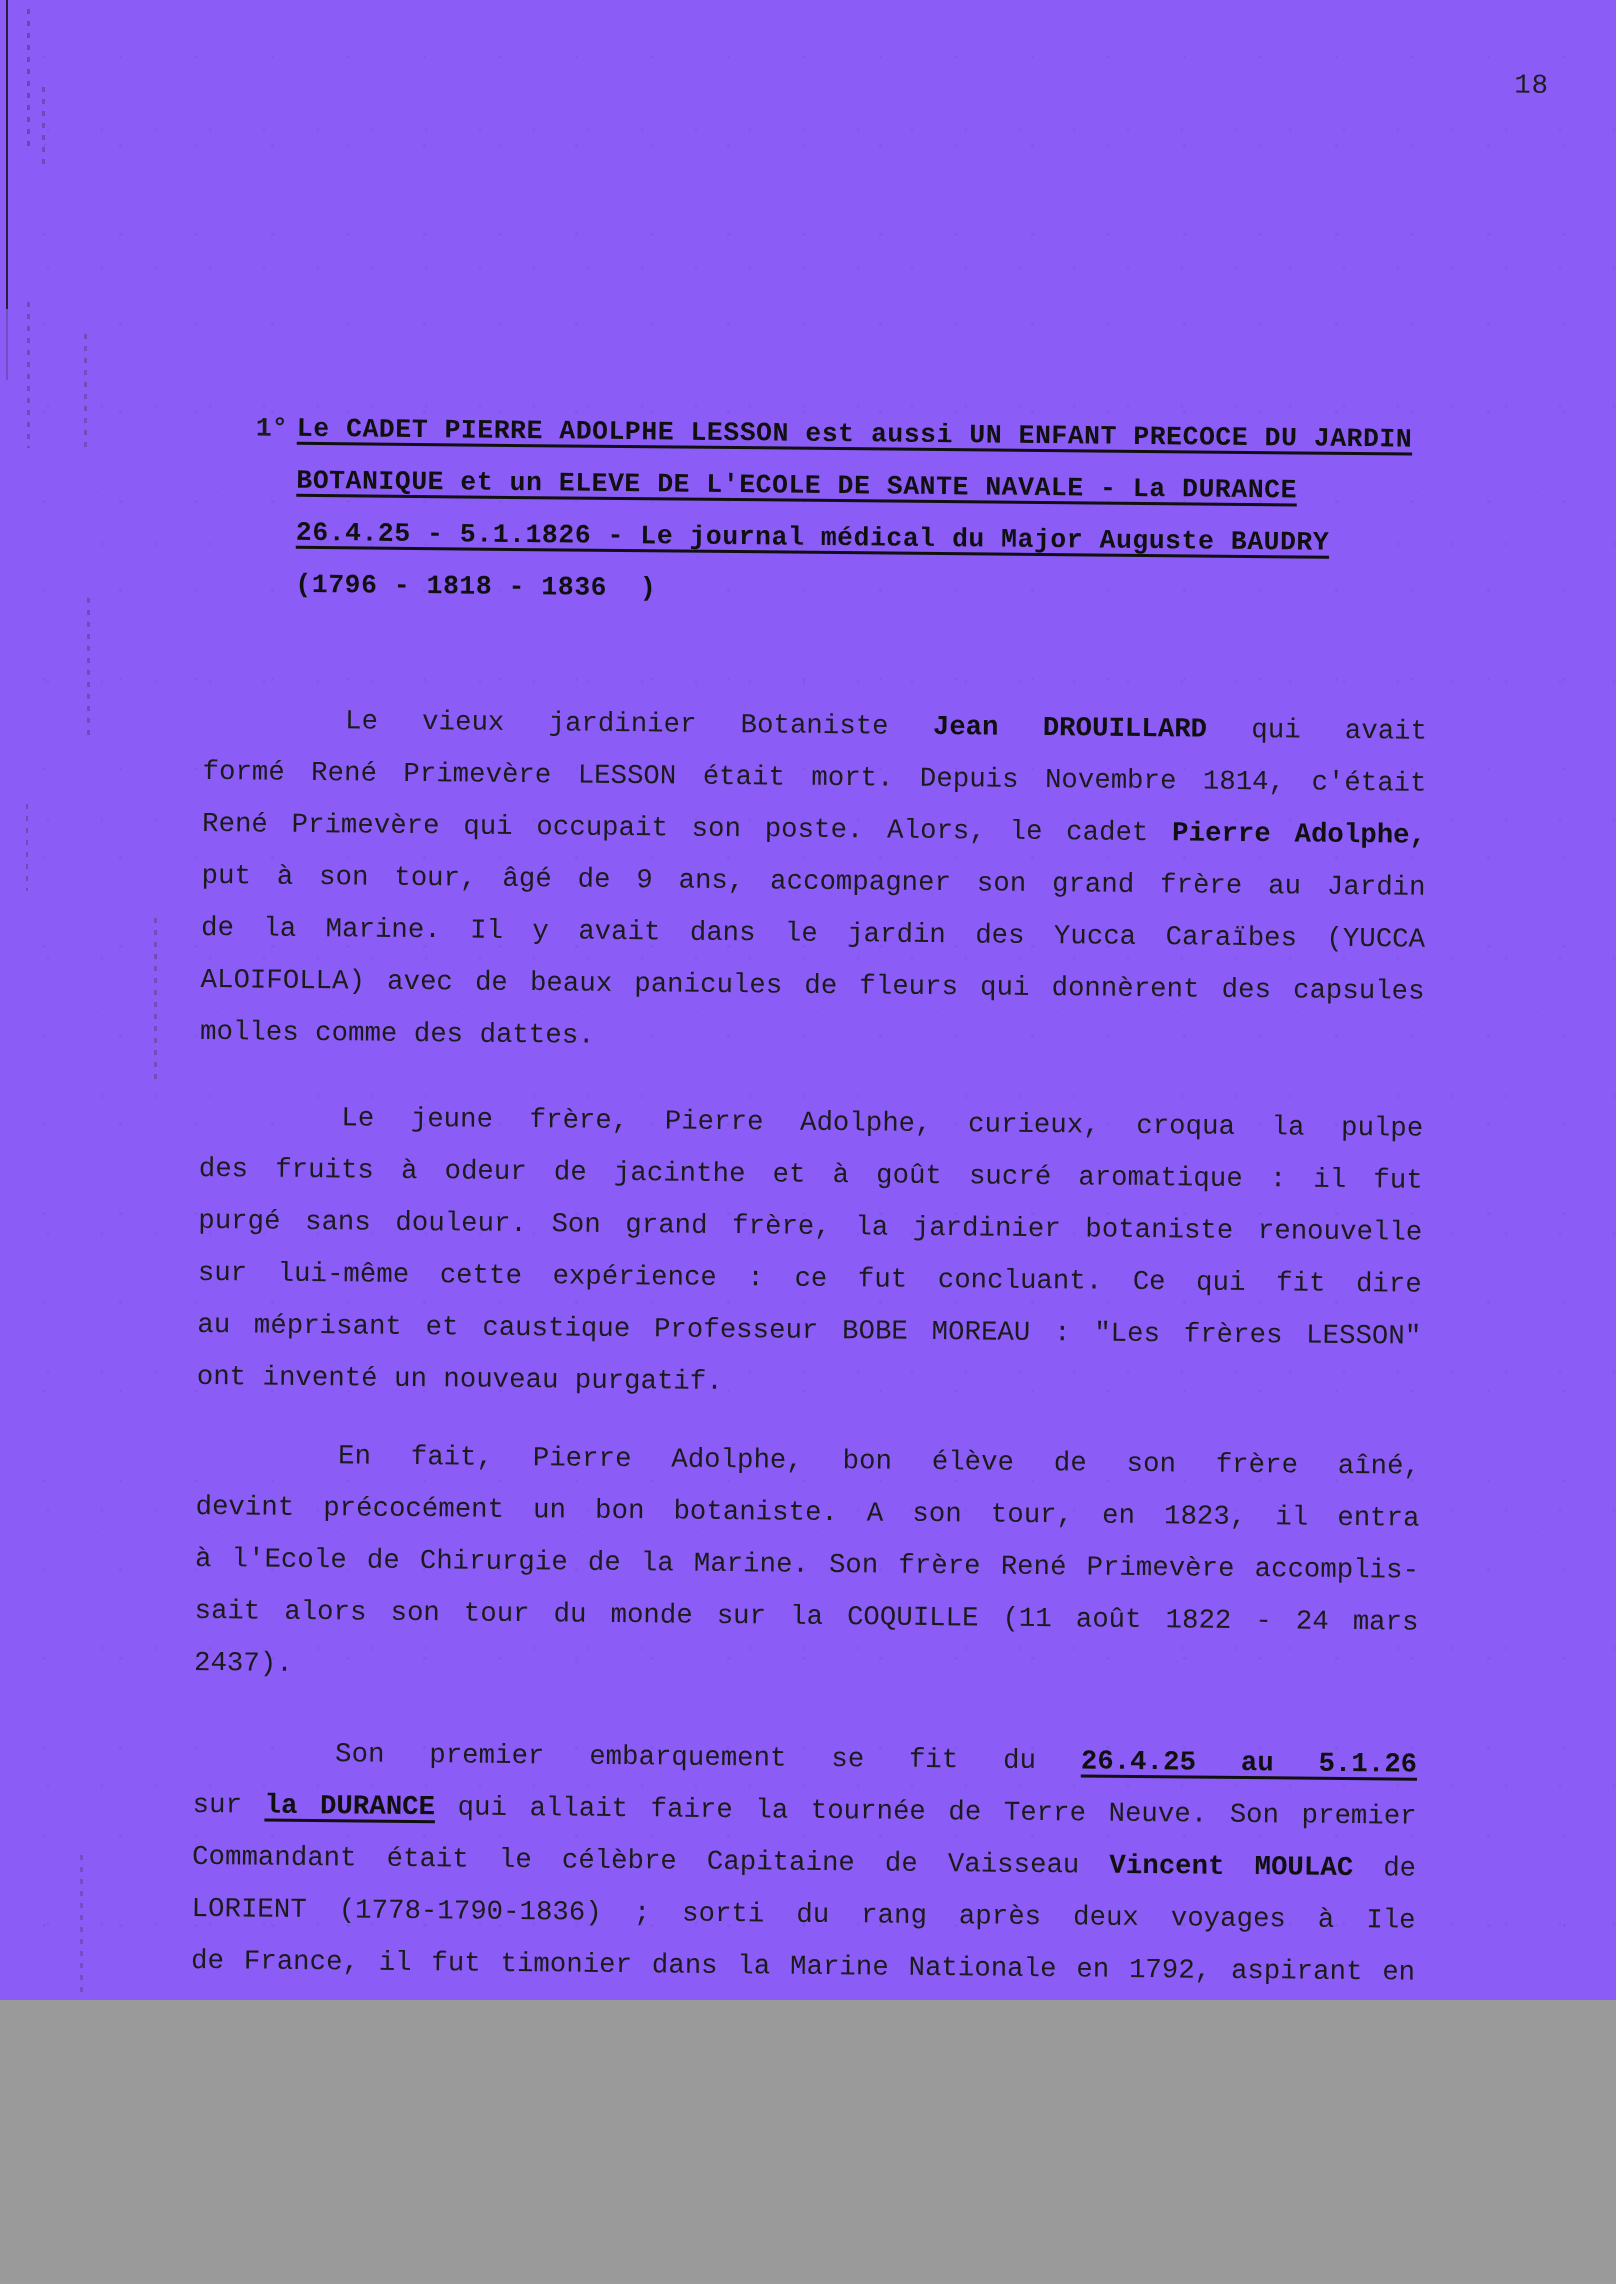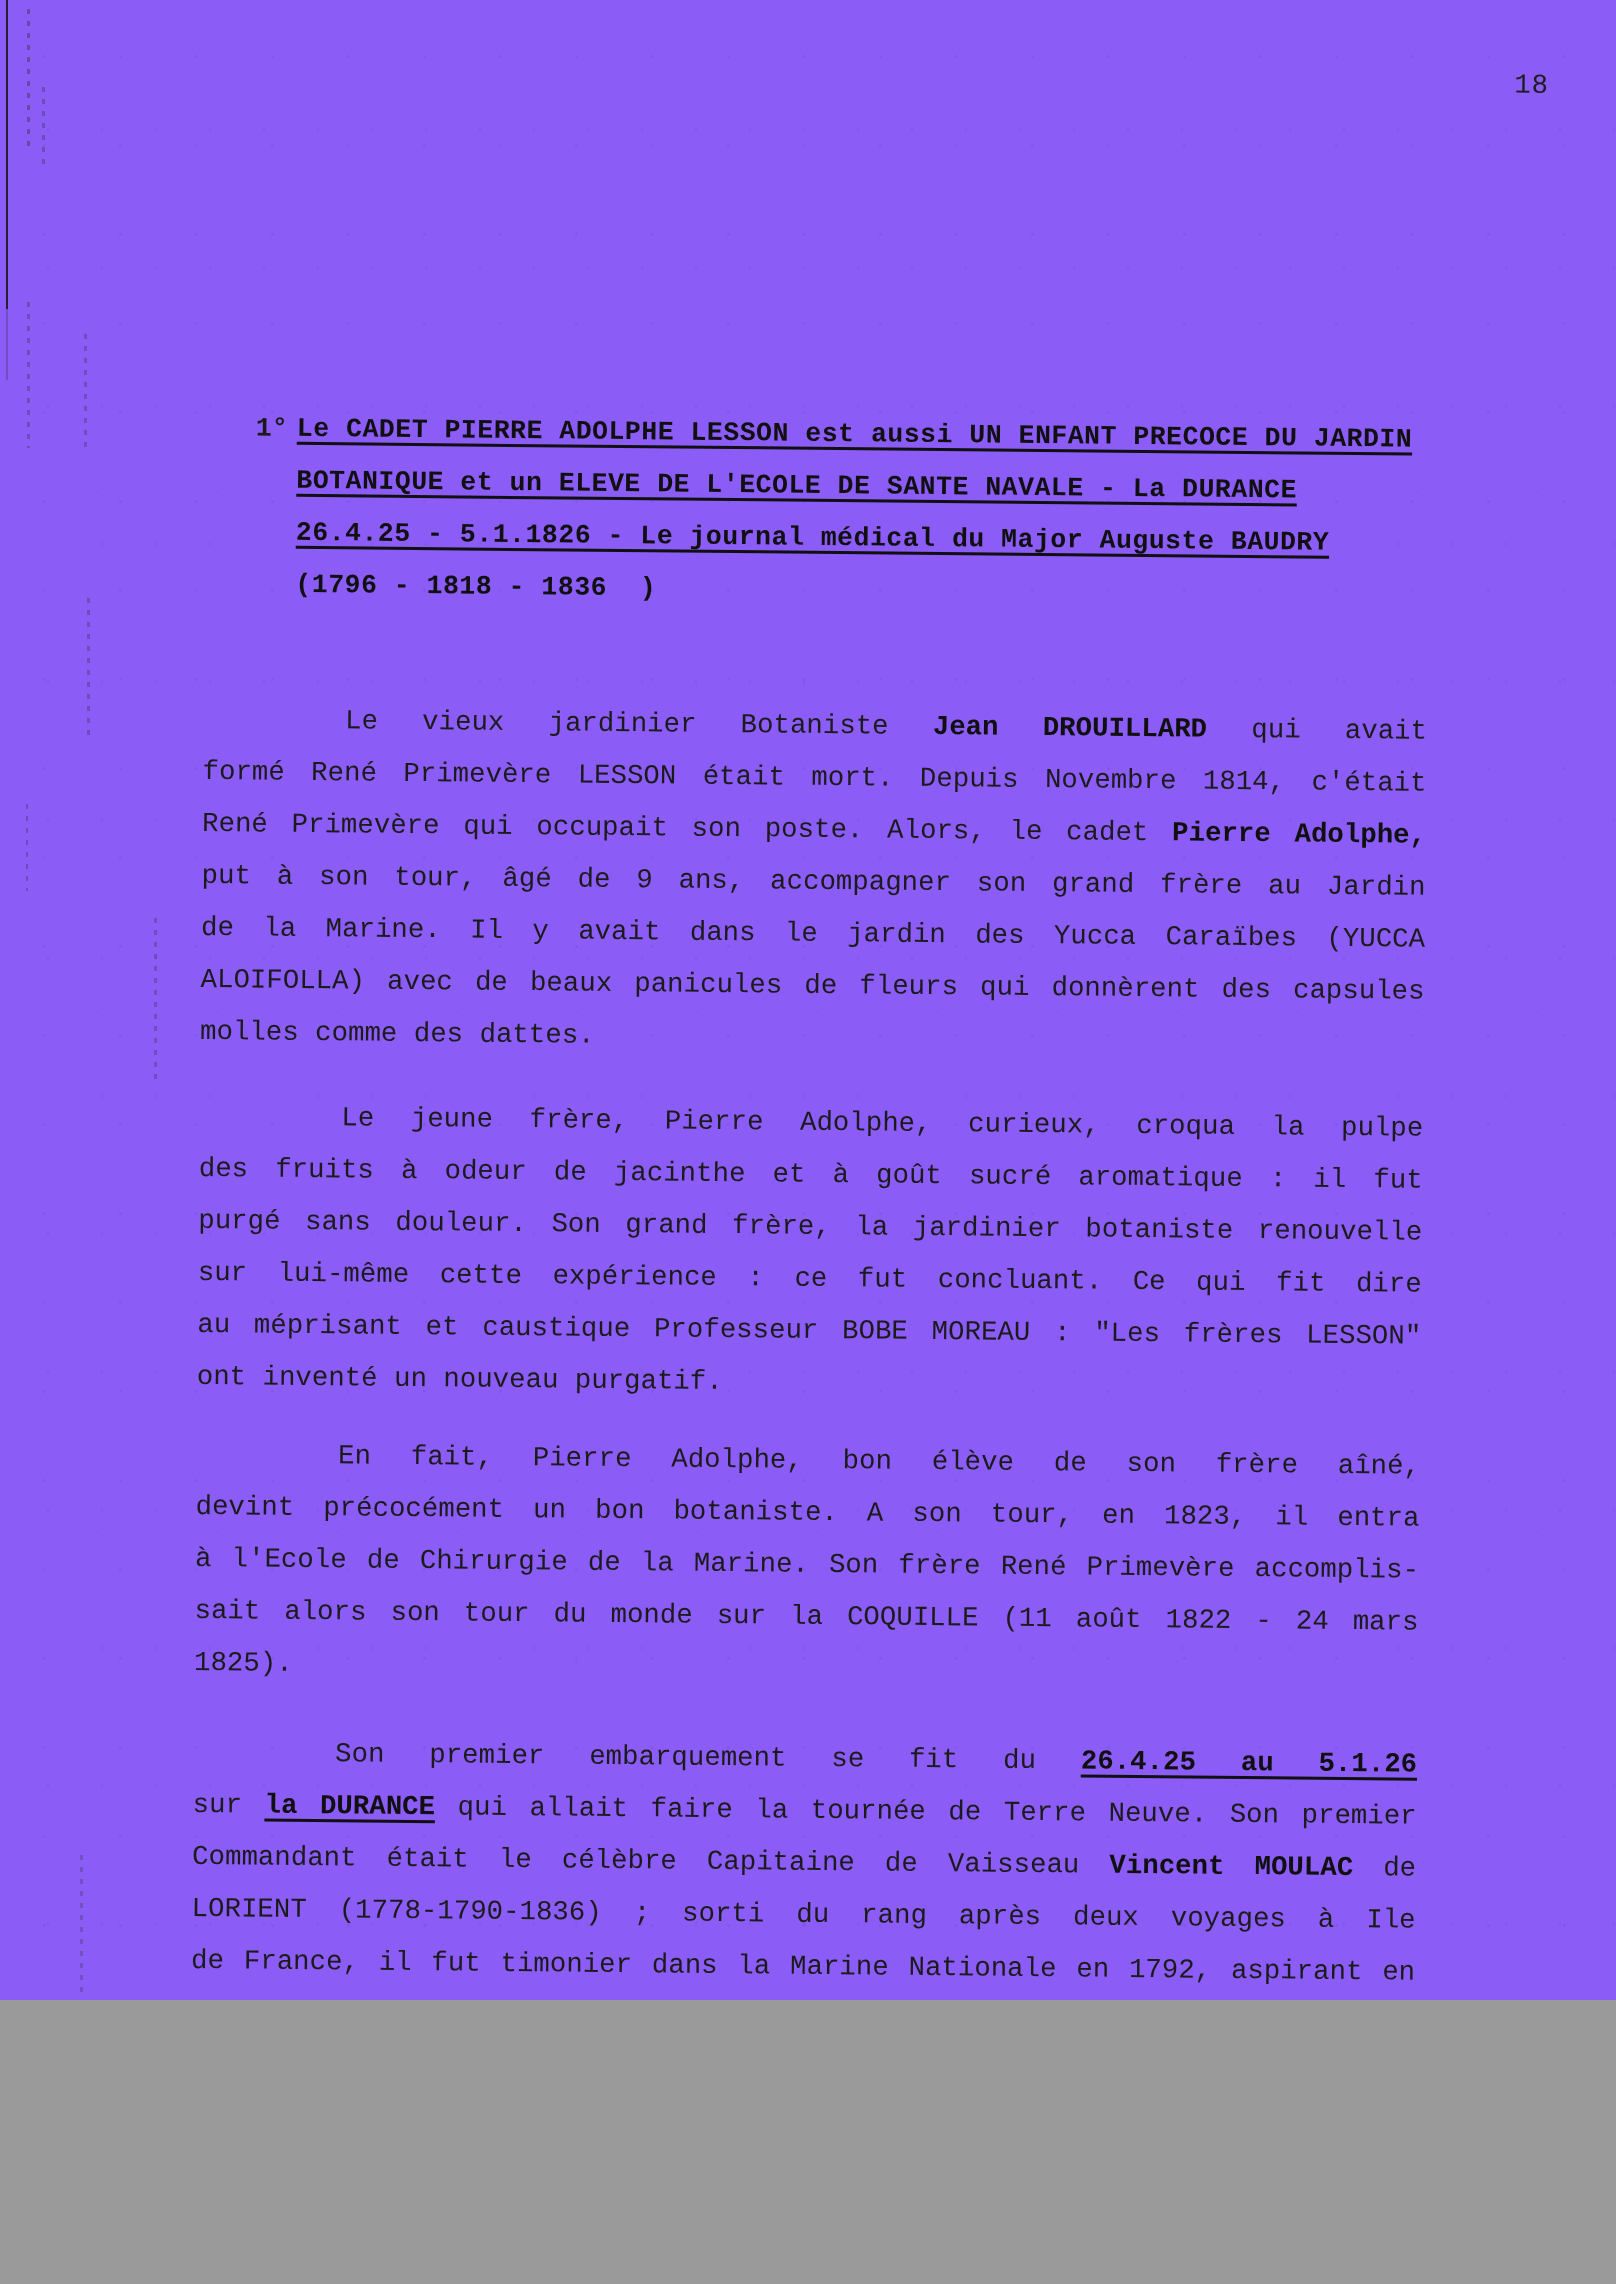--- a/index.html
+++ b/index.html
@@ -114,21 +114,21 @@
         <div class="tline just"><span class="">purgé sans douleur. Son grand frère, la jardinier botaniste renouvelle</span></div>
         <div class="tline just"><span class="">sur lui-même cette expérience : ce fut concluant. Ce qui fit dire</span></div>
         <div class="tline just"><span class="">au méprisant et caustique Professeur BOBE MOREAU : "Les frères LESSON"</span></div>
         <div class="tline"><span class="">ont inventé un nouveau purgatif.</span></div>
       </div>
     <div class="para" id="para-2">
         <div class="tline first just"><span class="">En fait, Pierre Adolphe, bon élève de son frère aîné,</span></div>
         <div class="tline just"><span class="">devint précocément un bon botaniste. A son tour, en 1823, il entra</span></div>
         <div class="tline just"><span class="">à l'Ecole de Chirurgie de la Marine. Son frère René Primevère accomplis-</span></div>
         <div class="tline just"><span class="">sait alors son tour du monde sur la COQUILLE (11 août 1822 - 24 mars</span></div>
-        <div class="tline"><span class="">1825).</span></div>
+        <div class="tline"><span class="">2437).</span></div>
       </div>
     <div class="para" id="para-3">
         <div class="tline first just"><span class="">Son premier embarquement se fit du </span><span class="b u">26.4.25 au 5.1.26</span></div>
         <div class="tline just"><span class="">sur </span><span class="b u">la DURANCE</span><span class=""> qui allait faire la tournée de Terre Neuve. Son premier</span></div>
         <div class="tline just"><span class="">Commandant était le célèbre Capitaine de Vaisseau </span><span class="b ">Vincent MOULAC</span><span class=""> de</span></div>
         <div class="tline just"><span class="">LORIENT (1778-1790-1836) ; sorti du rang après deux voyages à Ile</span></div>
         <div class="tline just"><span class="">de France, il fut timonier dans la Marine Nationale en 1792, aspirant en</span></div>
         <div class="tline"><span class="">1794, il devient Corsaire en 1794-1796-1804.</span></div>
       </div>
 

